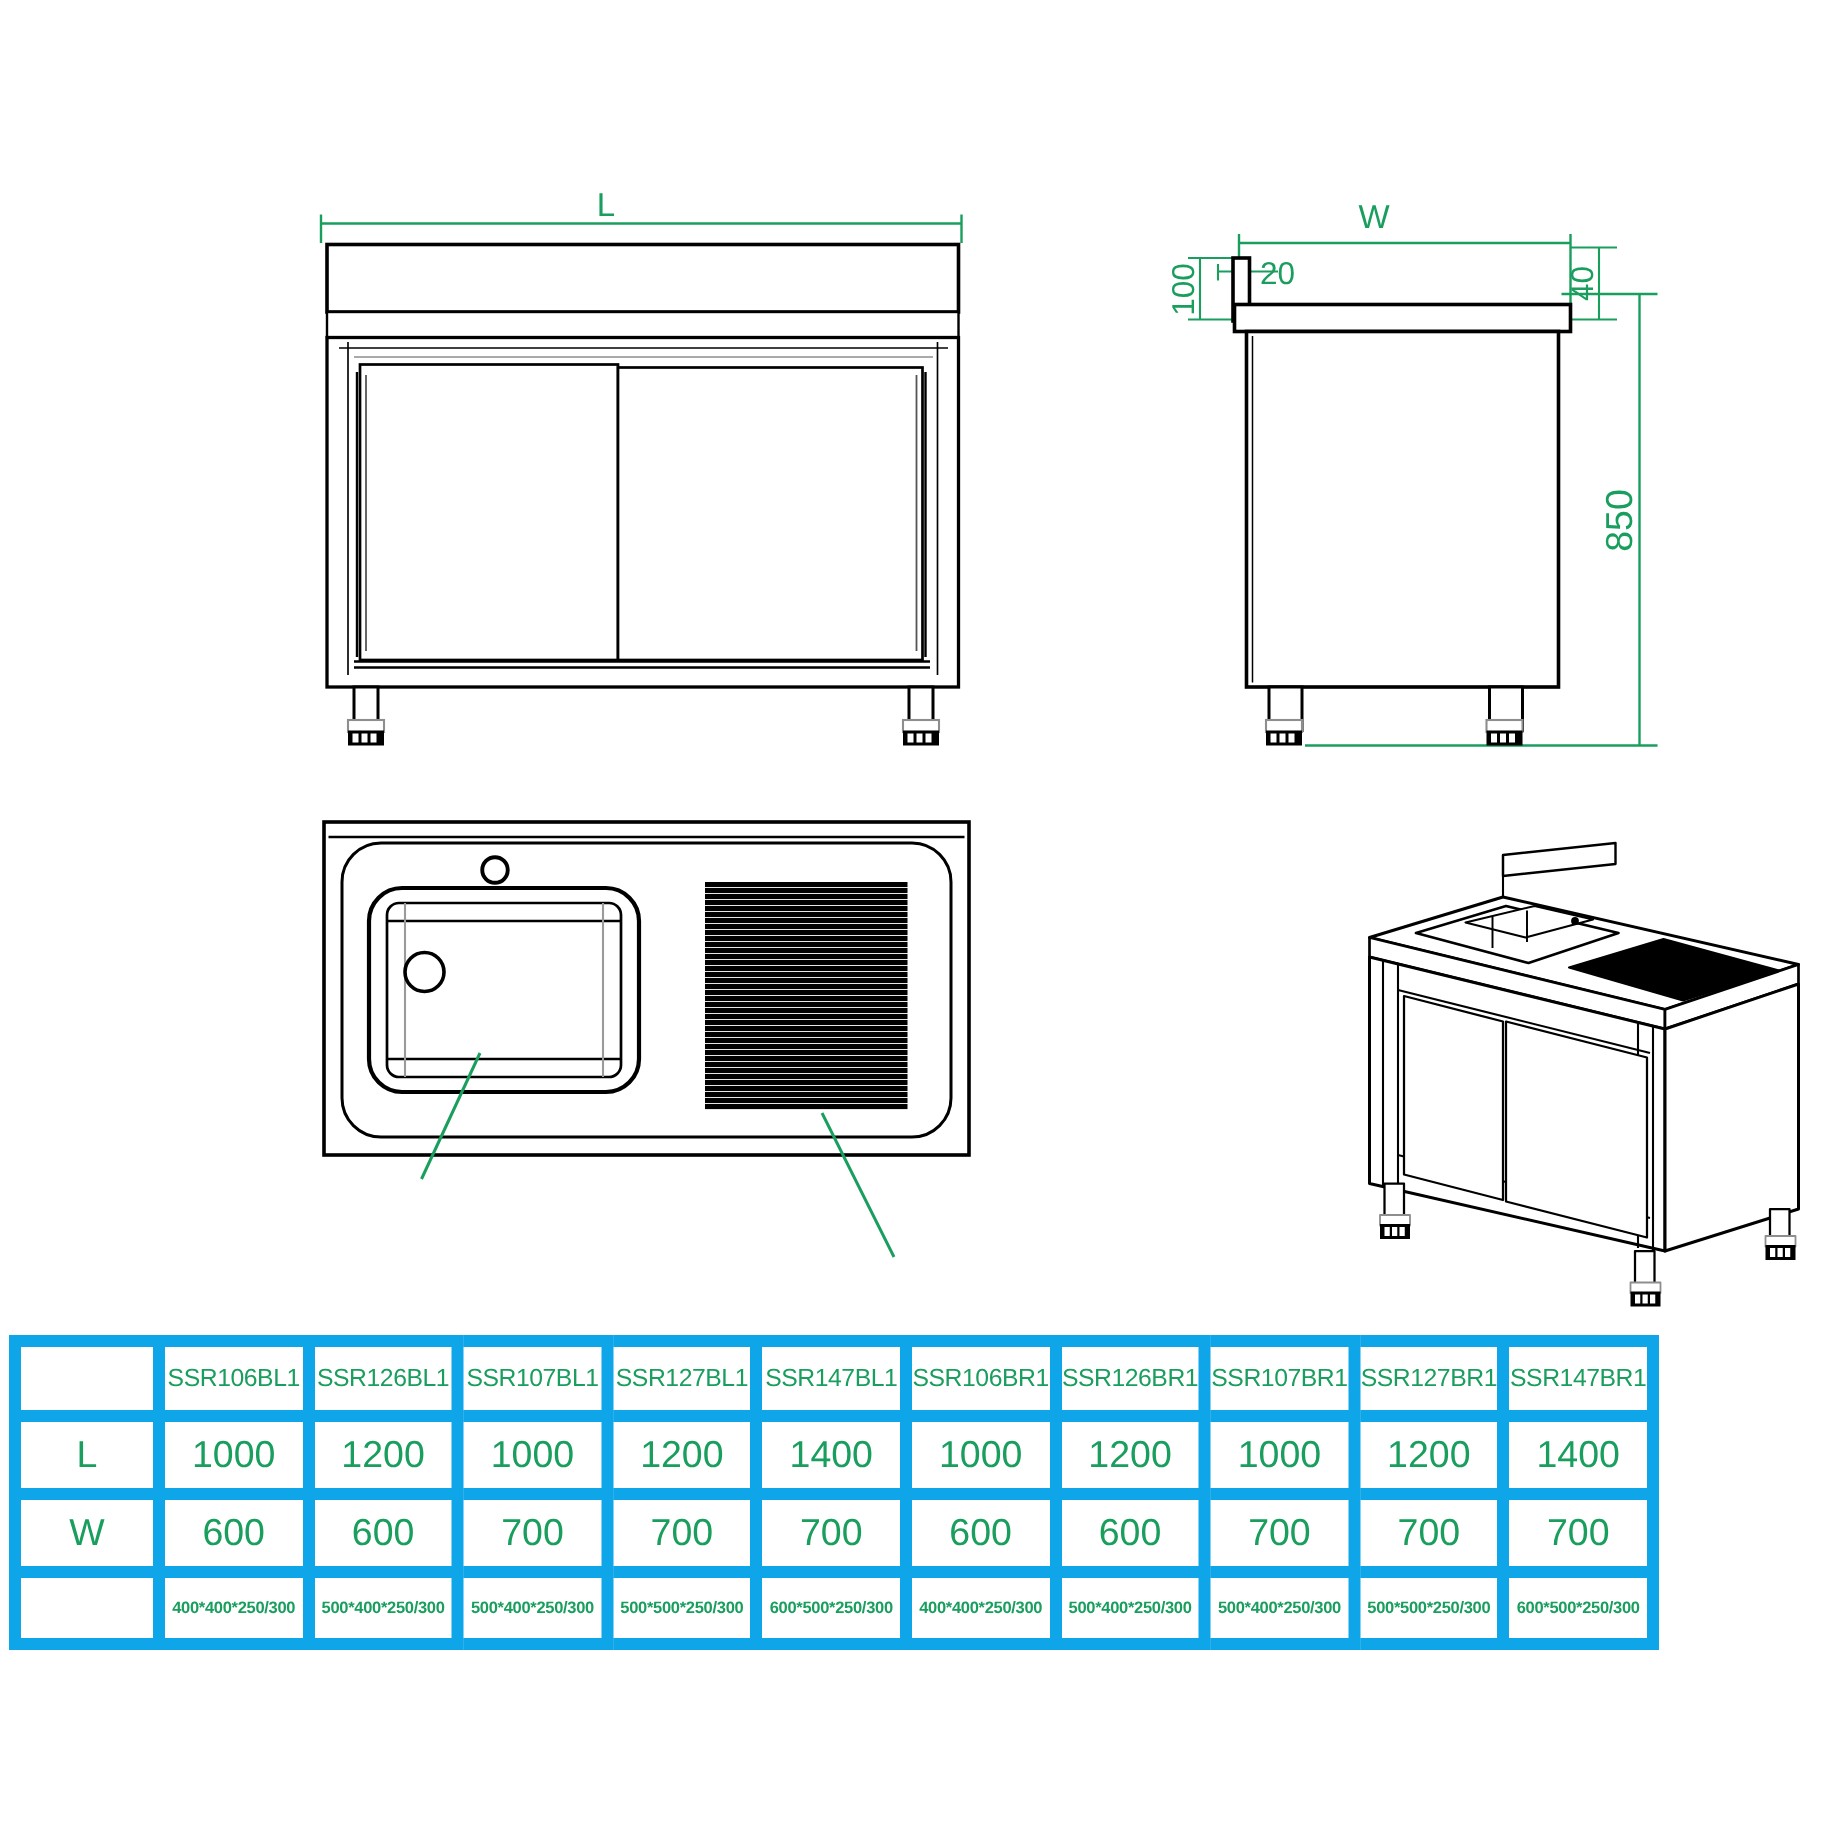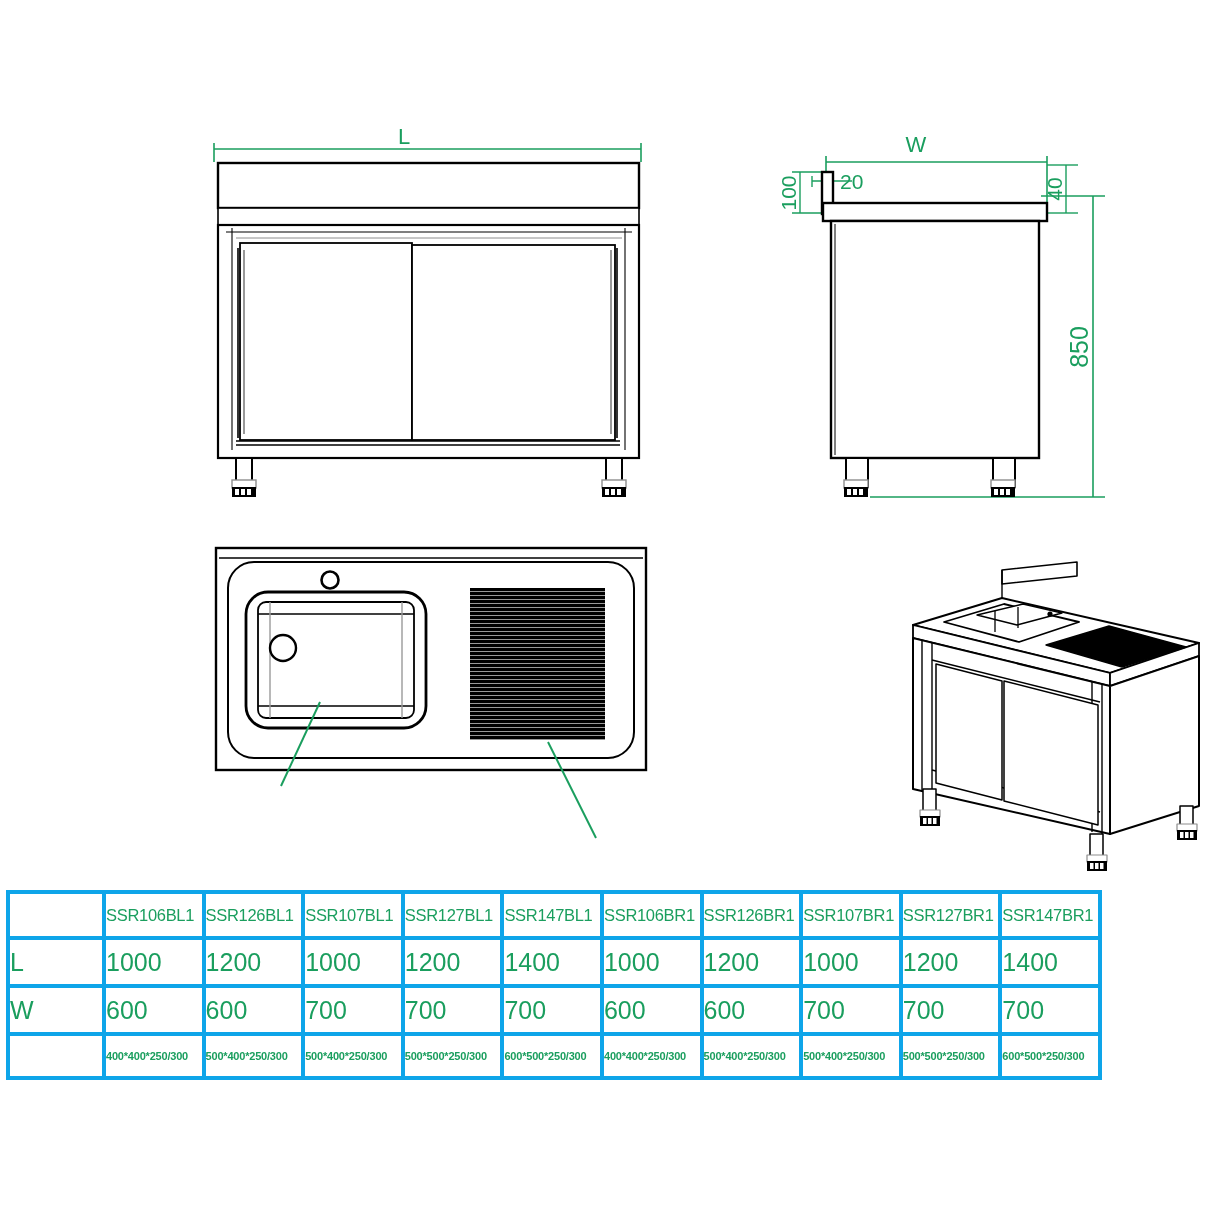--- a/index.html
+++ b/index.html
@@ -36,23 +36,23 @@
     top: 890px;
     width: 1092px;
   }
   table.spec {
     border-collapse: collapse;
     table-layout: fixed;
     width: 1092px;
     border: 2px solid #1a9e5e;
   }
   table.spec td, table.spec th {
-    border: 4px solid #0ea5e9;
+    border: 8px solid #0ea5e9;
     color: #1a9e5e;
-    text-align: left;
+    text-align: center;
     vertical-align: middle;
     font-weight: normal;
     padding: 0;
   }
   table.spec col.lbl { width: 96px; }
   table.spec col.mdl { width: 99.6px; }
   tr.r-model td { height: 42px; font-size: 16.5px; letter-spacing: -0.3px; }
   tr.r-l td, tr.r-w td { height: 44px; font-size: 25px; }
   tr.r-bowl td { height: 40px; font-size: 11px; font-weight: bold; letter-spacing: -0.2px; }
   td.rowlabel { font-size: 25px; }

